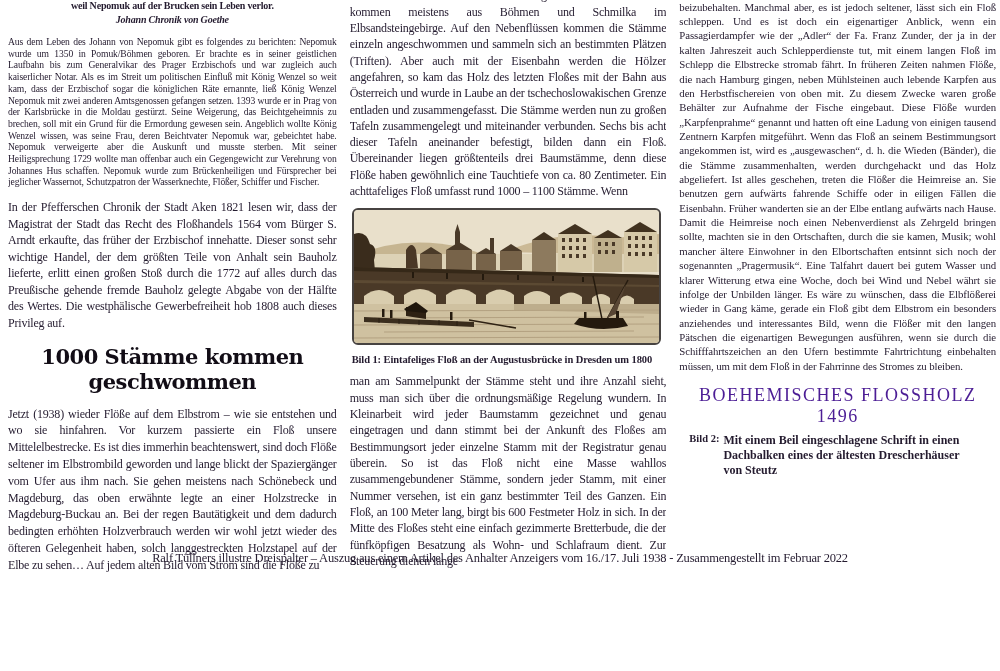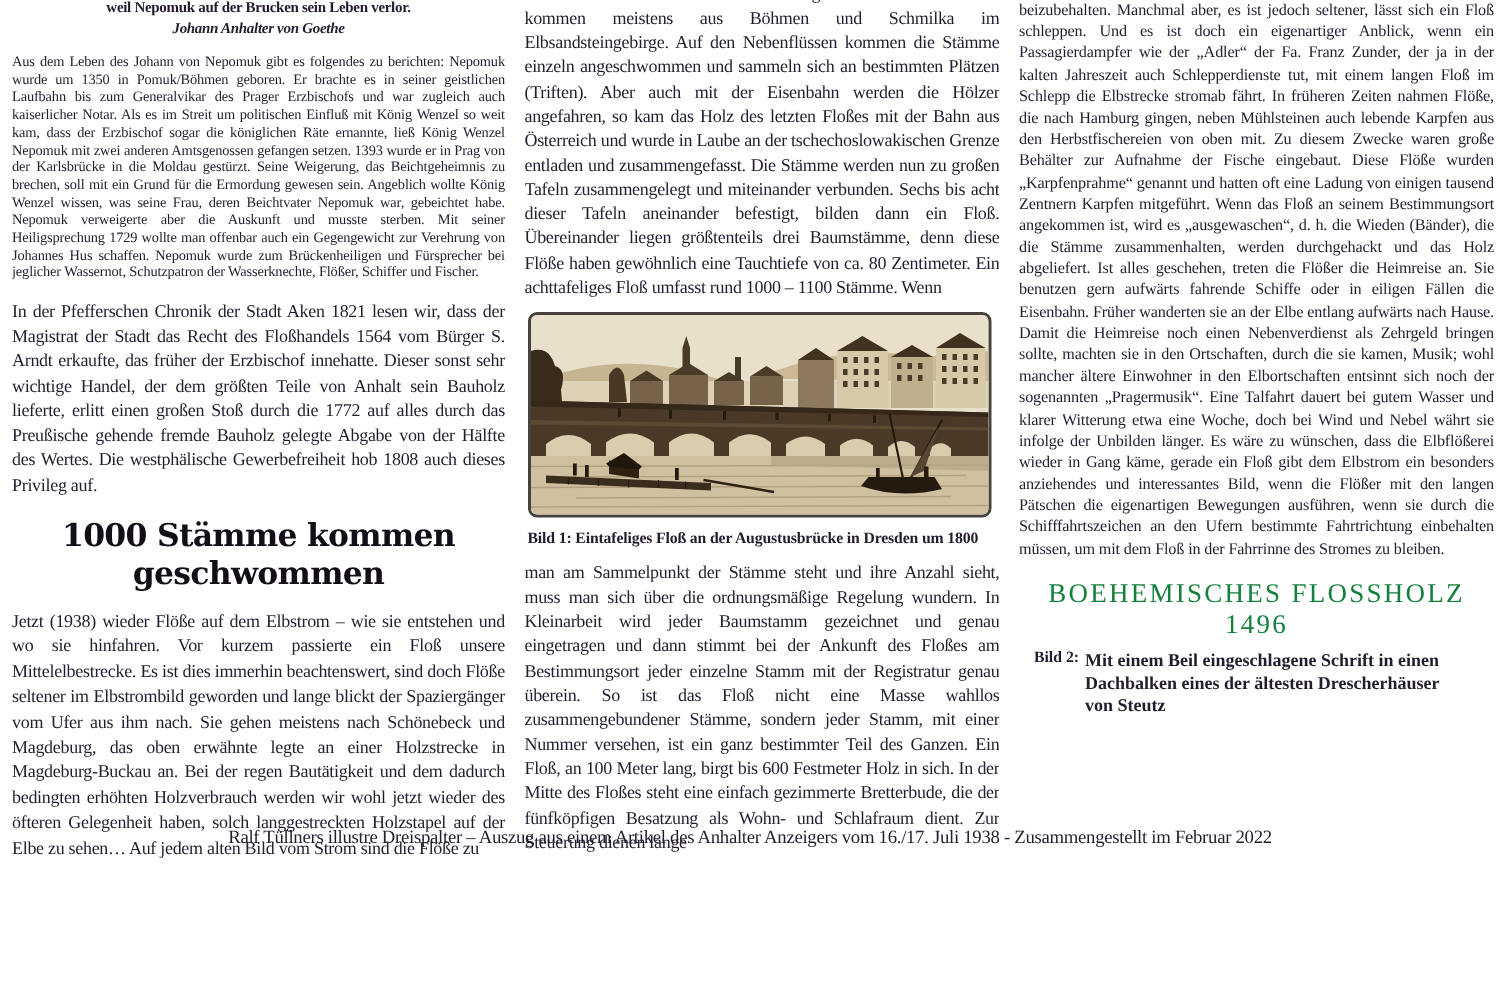--- a/index.html
+++ b/index.html
@@ -21,40 +21,40 @@
   .heading{font-size:21px;font-weight:bold;color:#120d16;text-align:center;
            letter-spacing:-0.5px;margin:4px 0 12px 0;font-family:"DejaVu Serif",serif;}
   .p-body-left{font-size:12px;line-height:1.4;letter-spacing:-0.2px;}
 
   .p-mid{font-size:12px;line-height:1.36;letter-spacing:-0.2px;}
   figure{margin:9px 0 8px 2px;}
   .engraving{display:block;border:2px solid #474341;border-radius:6px;background:#e9e0cb;}
   figcaption{font-size:10.5px;font-weight:bold;margin-top:9px;letter-spacing:-0.1px;}
 
   .p-right{font-size:10.8px;line-height:1.33;letter-spacing:-0.1px;}
-  .inscription{margin-top:12px;text-align:center;font-size:18px;color:#15803d;
+  .inscription{margin-top:12px;text-align:center;font-size:18px;color:#4c1d95;
                letter-spacing:1.5px;font-family:"Liberation Serif",serif;}
   .bild2{display:flex;gap:4px;margin-top:6px;padding-left:10px;}
   .bild2 .lbl{font-size:10.5px;font-weight:bold;white-space:nowrap;}
   .bild2 .cap{font-size:12px;font-weight:bold;max-width:252px;}
 
   .footer{position:absolute;left:0;bottom:16px;width:1000px;text-align:center;
           font-size:12.5px;letter-spacing:-0.2px;color:#241b2f;}
 </style>
 </head>
 <body>
 
 <div class="page">
 
   <div class="col col-left">
     <div class="poem">
       <div>Auf großen und auf kleinen Brucken stehen vielgestalt´ge Nepomuken von</div>
       <div>Erz, von Holz, gemalt, von Stein,</div>
       <div>weil Nepomuk auf der Brucken sein Leben verlor.</div>
-      <div class="attr">Johann Anhalter von Goethe</div>
+      <div class="attr">Johann Chronik von Goethe</div>
     </div>
     <p class="p-small">Aus dem Leben des Johann von Nepomuk gibt es folgendes zu berichten:  Nepomuk wurde um 1350 in Pomuk/Böhmen geboren. Er brachte es in seiner geistlichen Laufbahn bis zum Generalvikar des Prager Erzbischofs und war zugleich auch kaiserlicher Notar. Als es im Streit um politischen Einfluß mit König Wenzel so weit kam, dass der Erzbischof sogar die königlichen Räte ernannte, ließ König Wenzel Nepomuk mit zwei anderen Amtsgenossen gefangen setzen. 1393 wurde er in Prag von der Karlsbrücke in die Moldau gestürzt. Seine Weigerung, das Beichtgeheimnis zu brechen, soll mit ein Grund für die Ermordung gewesen sein. Angeblich wollte König Wenzel wissen, was seine Frau, deren Beichtvater Nepomuk war, gebeichtet habe. Nepomuk verweigerte aber die Auskunft und musste sterben. Mit seiner Heiligsprechung 1729 wollte man offenbar auch ein Gegengewicht zur Verehrung von Johannes Hus schaffen. Nepomuk wurde zum Brückenheiligen und Fürsprecher bei jeglicher Wassernot, Schutzpatron der Wasserknechte, Flößer, Schiffer und Fischer.</p>
     <p class="p-chronik">In der Pfefferschen Chronik der Stadt Aken 1821 lesen wir, dass der Magistrat der Stadt das Recht des Floßhandels 1564 vom Bürger S. Arndt erkaufte, das früher der Erzbischof innehatte. Dieser sonst sehr wichtige Handel, der dem größten Teile von Anhalt sein Bauholz lieferte, erlitt einen großen Stoß durch die 1772 auf alles durch das Preußische gehende fremde Bauholz gelegte Abgabe von der Hälfte des Wertes. Die westphälische Gewerbefreiheit hob 1808 auch dieses Privileg auf.</p>
     <div class="heading">1000 Stämme kommen geschwommen</div>
     <p class="p-body-left">Jetzt (1938) wieder Flöße auf dem Elbstrom – wie sie entstehen und wo sie hinfahren. Vor kurzem passierte ein Floß unsere Mittelelbestrecke. Es ist dies immerhin beachtenswert, sind doch Flöße seltener im Elbstrombild geworden und lange blickt der Spaziergänger vom Ufer aus ihm nach. Sie gehen meistens nach Schönebeck und Magdeburg, das oben erwähnte legte an einer Holzstrecke in Magdeburg-Buckau an.  Bei der regen Bautätigkeit und dem dadurch bedingten erhöhten Holzverbrauch werden wir wohl jetzt wieder des öfteren Gelegenheit haben, solch langgestreckten Holzstapel auf der Elbe zu sehen…  Auf jedem alten Bild vom Strom sind die Flöße zu</p>
   </div>
 
   <div class="col col-mid">
     <p class="p-mid">finden, und dies gibt uns die Gewissheit, dass vor Zeiten die Flößerei von der Elbschifffahrt nicht wegzudenken war. Die Flöße kommen meistens aus Böhmen und Schmilka im Elbsandsteingebirge. Auf den Nebenflüssen kommen die Stämme einzeln angeschwommen und sammeln sich an bestimmten Plätzen (Triften). Aber auch mit der Eisenbahn werden die Hölzer angefahren, so kam das Holz des letzten Floßes mit der Bahn aus Österreich und wurde in Laube an der tschechoslowakischen Grenze entladen und zusammengefasst. Die Stämme werden nun zu großen Tafeln zusammengelegt und miteinander verbunden. Sechs bis acht dieser Tafeln aneinander befestigt, bilden dann ein Floß. Übereinander liegen größtenteils drei Baumstämme, denn diese Flöße haben gewöhnlich eine Tauchtiefe von ca. 80 Zentimeter. Ein achttafeliges Floß umfasst rund 1000 – 1100 Stämme. Wenn</p>
 

